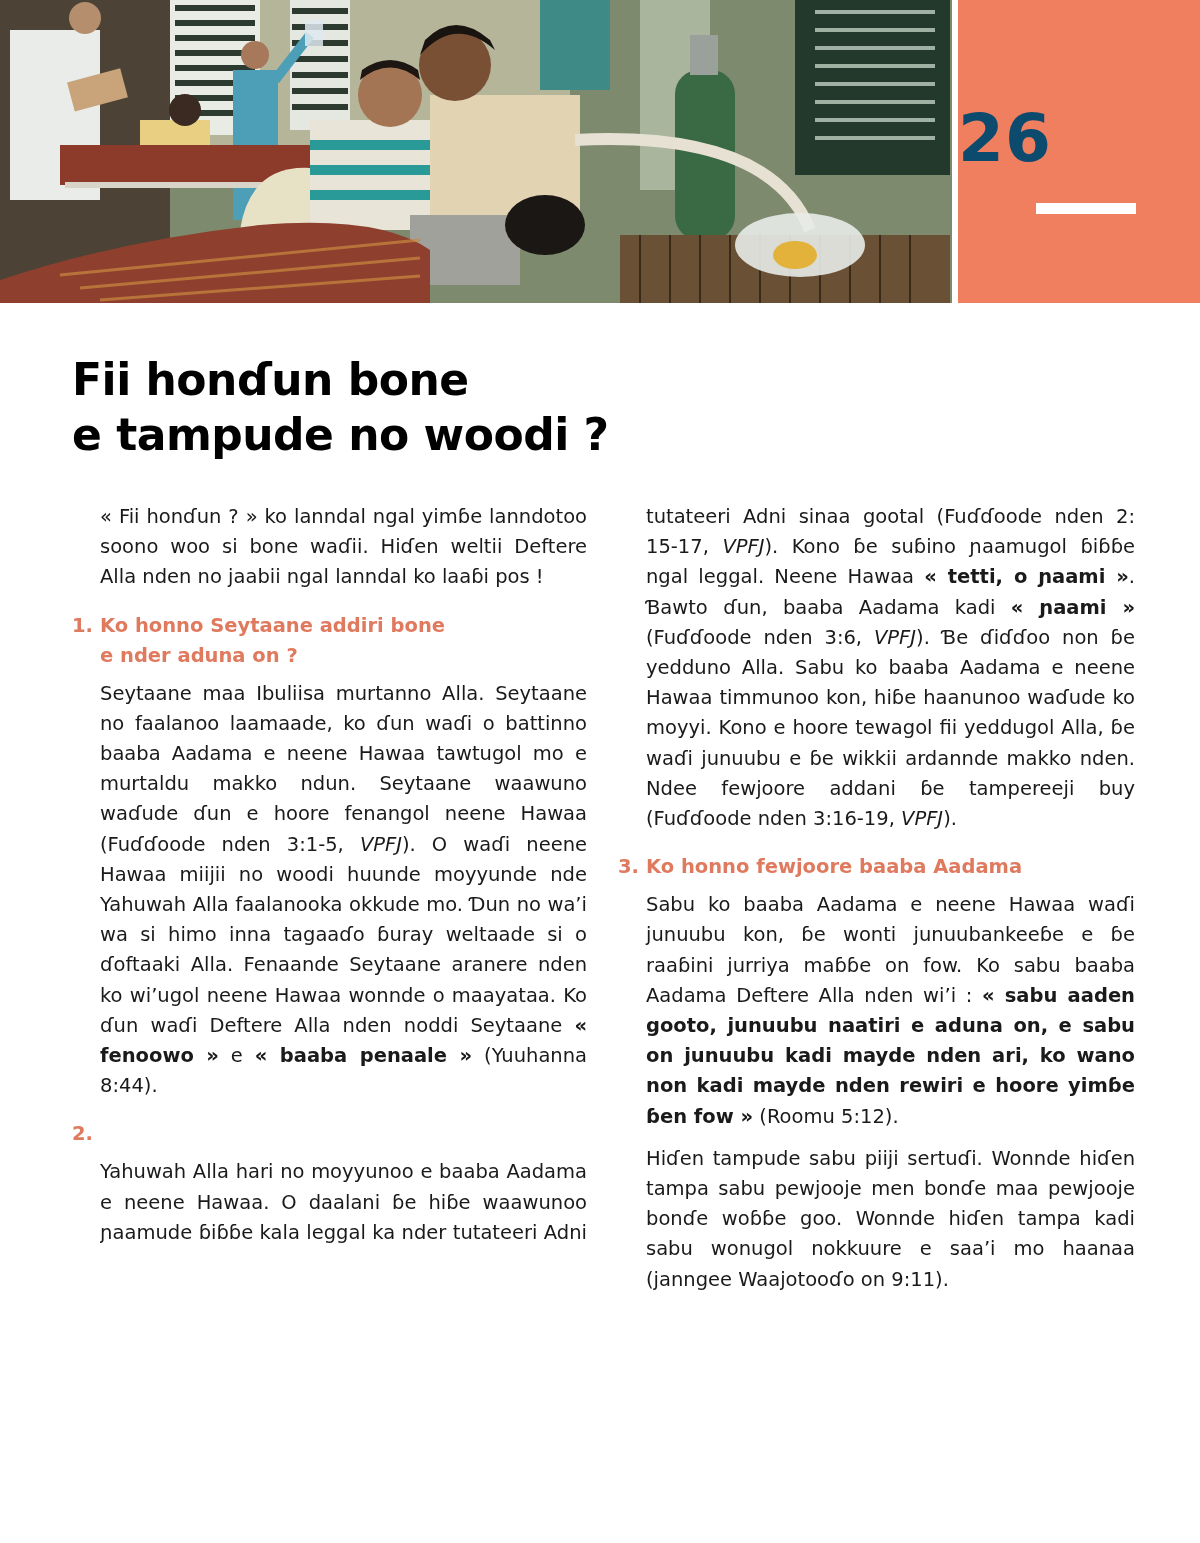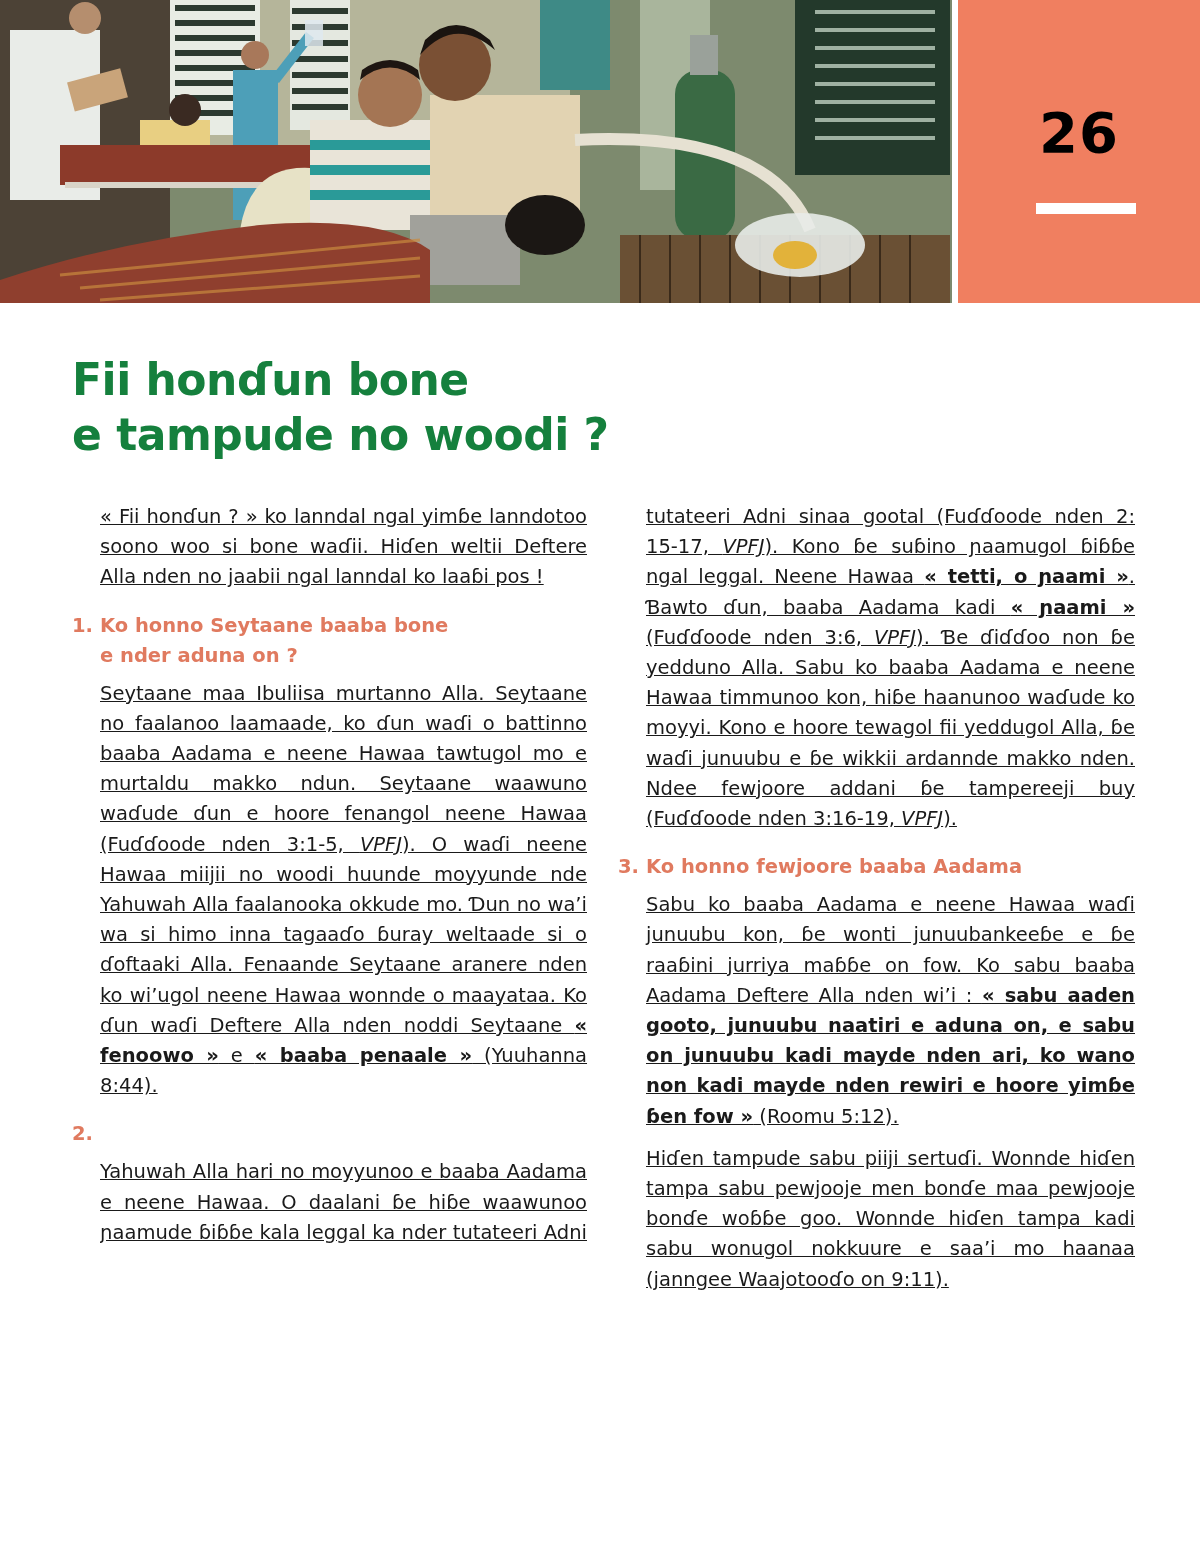--- a/index.html
+++ b/index.html
@@ -23,58 +23,56 @@
   .chapter-box {
     position: absolute;
     left: 958px; top: 0;
     width: 242px; height: 303px;
     background: #f07f60;
   }
   .chapter-number {
     position: absolute;
     left: 0; right: 0;
     top: 100px;
-    text-align: center;
     font-family: "DejaVu Sans", sans-serif;
     font-weight: bold;
-    font-size: 56px;
-    color: #000000;
+    font-size: 66px;
+    color: #0c4a6e;
     letter-spacing: 1px;
   }
   .chapter-underline {
     position: absolute;
     left: 78px; top: 203px;
     width: 100px; height: 11px;
     background: #ffffff;
   }
   .page-title {
     position: absolute;
     left: 72px; top: 352px;
     width: 700px;
     margin: 0;
     font-family: "DejaVu Sans", sans-serif;
     font-weight: bold;
     font-size: 44px;
     line-height: 55px;
-    color: #15803d;
+    color: #000000;
     letter-spacing: -0.5px;
   }
   .column {
     position: absolute;
     top: 502px;
     font-size: 19.5px;
     line-height: 30.2px;
   }
   .col-left { left: 72px; width: 515px; }
   .col-right { left: 618px; width: 517px; }
   .para {
     margin: 0 0 12px 28px;
     text-align: justify;
     hyphens: manual;
-    text-decoration: underline;
   }
   .col-right .para.first { margin-top: 0; }
   .question {
     display: flex;
     margin: 18px 0 8px 0;
     color: #e07a5f;
     font-weight: bold;
     font-size: 19.5px;
     line-height: 30px;
   }
@@ -203,21 +201,21 @@
   <span>Fii honɗun bone</span><br>
   <span>e tampude no woodi ?</span>
 </h1>
 
 <div class="column col-left">
   <p class="para">« Fii honɗun ? » ko lanndal ngal yimɓe lanndotoo soono woo si bone waɗii. Hiɗen weltii Deftere Alla nden no jaabii ngal lanndal ko laaɓi pos !</p>
 
   <div class="question">
     <span class="q-num">1.</span>
     <span class="q-text">
-      <span>Ko honno Seytaane baaba bone</span>
+      <span>Ko honno Seytaane addiri bone</span>
       <span>e nder aduna on ?</span>
     </span>
   </div>
   <p class="para"><span>Seytaane maa Ibuliisa murtanno Alla. Seytaane no faalanoo laamaade, ko ɗun waɗi o battinno baaba Aadama e neene Hawaa tawtugol mo e murtaldu makko ndun. Seytaane waawuno waɗude ɗun e hoore fenangol neene Hawaa (Fuɗɗoode nden 3:1-5, </span><i>VPFJ</i><span>). O waɗi neene Hawaa miijii no woodi huunde moyyunde nde Yahuwah Alla faalanooka okkude mo. Ɗun no wa’i wa si himo inna tagaaɗo ɓuray weltaade si o ɗoftaaki Alla. Fenaande Seytaane aranere nden ko wi’ugol neene Hawaa wonnde o maayataa. Ko ɗun waɗi Deftere Alla nden noddi Seytaane </span><b>« fenoowo »</b><span> e </span><b>« baaba penaale »</b><span> (Yuuhanna 8:44).</span></p>
 
   <div class="question">
     <span class="q-num">2.</span>
     <span class="q-text">
     </span>
   </div>

